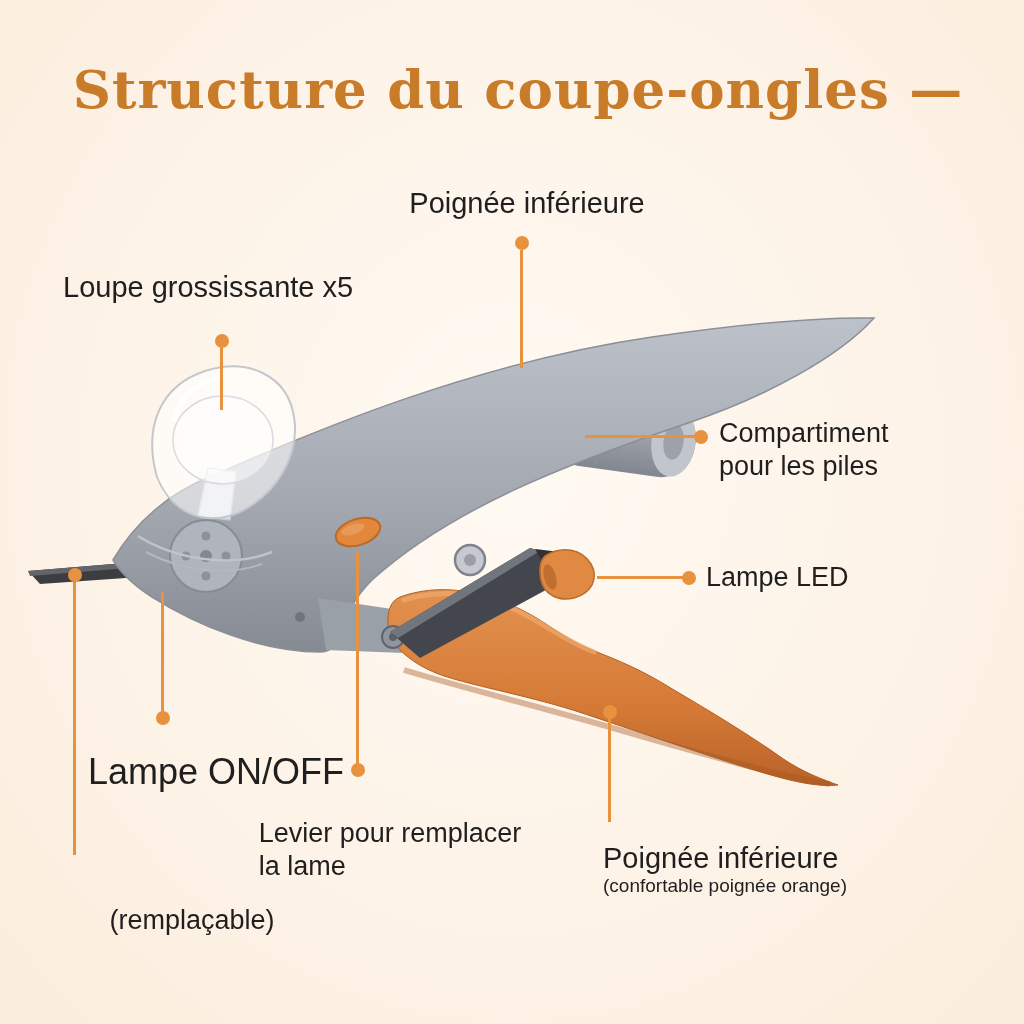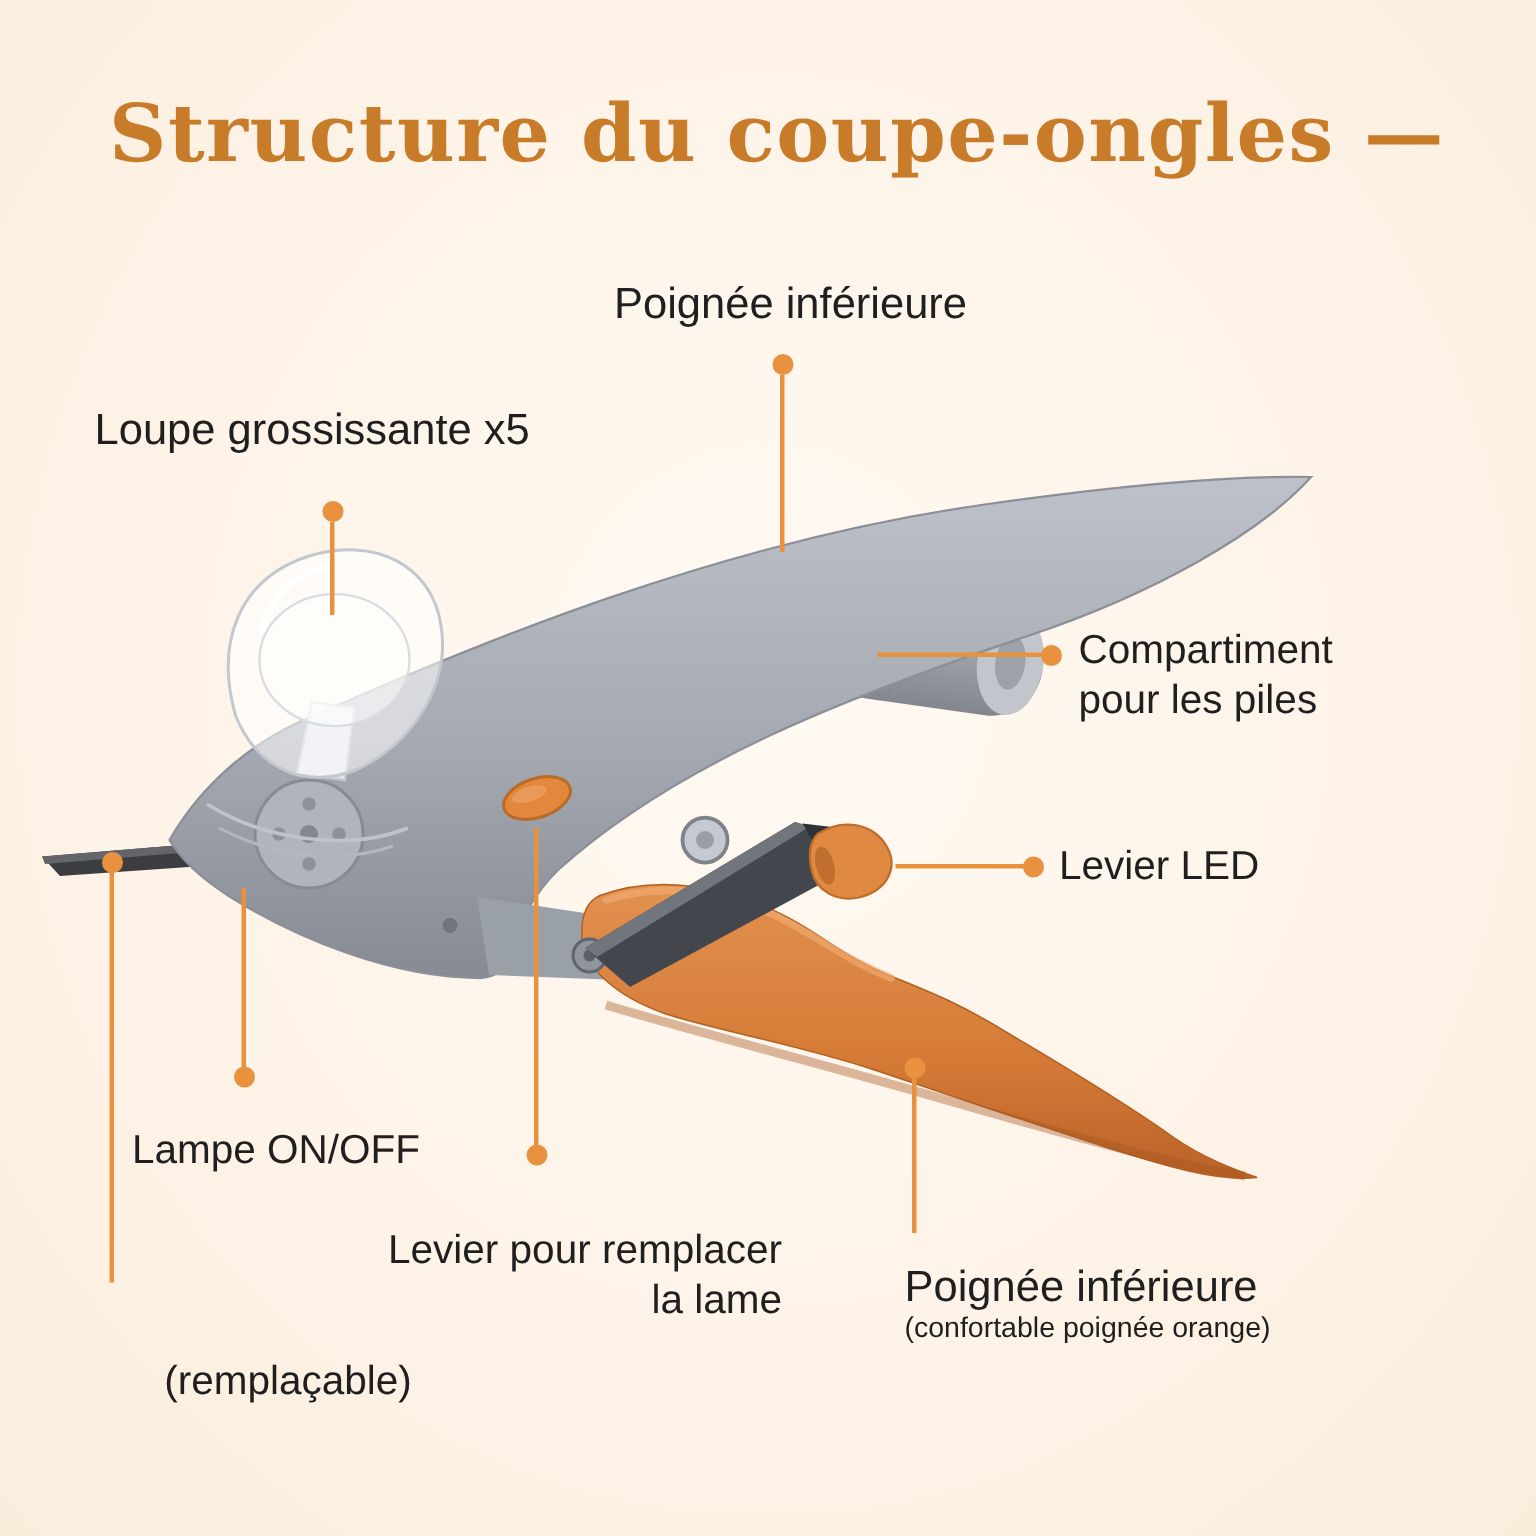--- a/index.html
+++ b/index.html
@@ -17,22 +17,22 @@
     position:absolute; left:12px; right:0; top:58px; text-align:center;
     font-family:"DejaVu Serif", serif; font-weight:700; font-size:53px;
     color:var(--title); letter-spacing:1px; white-space:nowrap;
   }
   .label{position:absolute; color:var(--label); white-space:nowrap;}
   .label .l2{display:block;}
   .lbl-top-handle{left:527px; top:187px; transform:translateX(-50%); font-size:29px;}
   .lbl-magnifier{left:63px; top:271px; font-size:29px;}
   .lbl-battery{left:719px; top:417px; font-size:27px; line-height:33px;}
   .lbl-led{left:706px; top:562px; font-size:27px;}
-  .lbl-power{left:88px; top:751px; font-size:27px;}
-  .lbl-lever{left:390px; top:817px; transform:translateX(-50%); text-align:right; font-size:27px; line-height:33px;}
+  .lbl-power{left:88px; top:751px; font-size:36px;}
+  .lbl-lever{left:390px; top:817px; transform:translateX(-50%); text-align:left; font-size:27px; line-height:33px;}
   .lbl-lower{left:725px; top:842px; transform:translateX(-50%); text-align:left;}
   .lbl-lower .l1{display:block; font-size:29px;}
   .lbl-lower .l2{display:block; font-size:19px; margin-top:0;}
   .lbl-blade{left:192px; top:903px; transform:translateX(-50%); text-align:center; font-size:27px; line-height:34px;}
   .dot{position:absolute; width:14px; height:14px; border-radius:50%; background:var(--accent);}
   .vline{position:absolute; width:3px; background:var(--accent);}
   .hline{position:absolute; height:3px; background:var(--accent);}
 </style>
 </head>
 <body>
@@ -156,21 +156,21 @@
   <div class="label lbl-magnifier">
     <span>Loupe grossissante x5</span>
   </div>
 
   <div class="label lbl-battery">
     <span>Compartiment</span>
     <span class="l2">pour les piles</span>
   </div>
 
   <div class="label lbl-led">
-    <span>Levier LED</span>
+    <span>Lampe LED</span>
   </div>
 
   <div class="label lbl-power">
     <span>Lampe ON/OFF</span>
   </div>
 
   <div class="label lbl-lever">
     <span>Levier pour remplacer</span>
     <span class="l2">la lame</span>
   </div>

